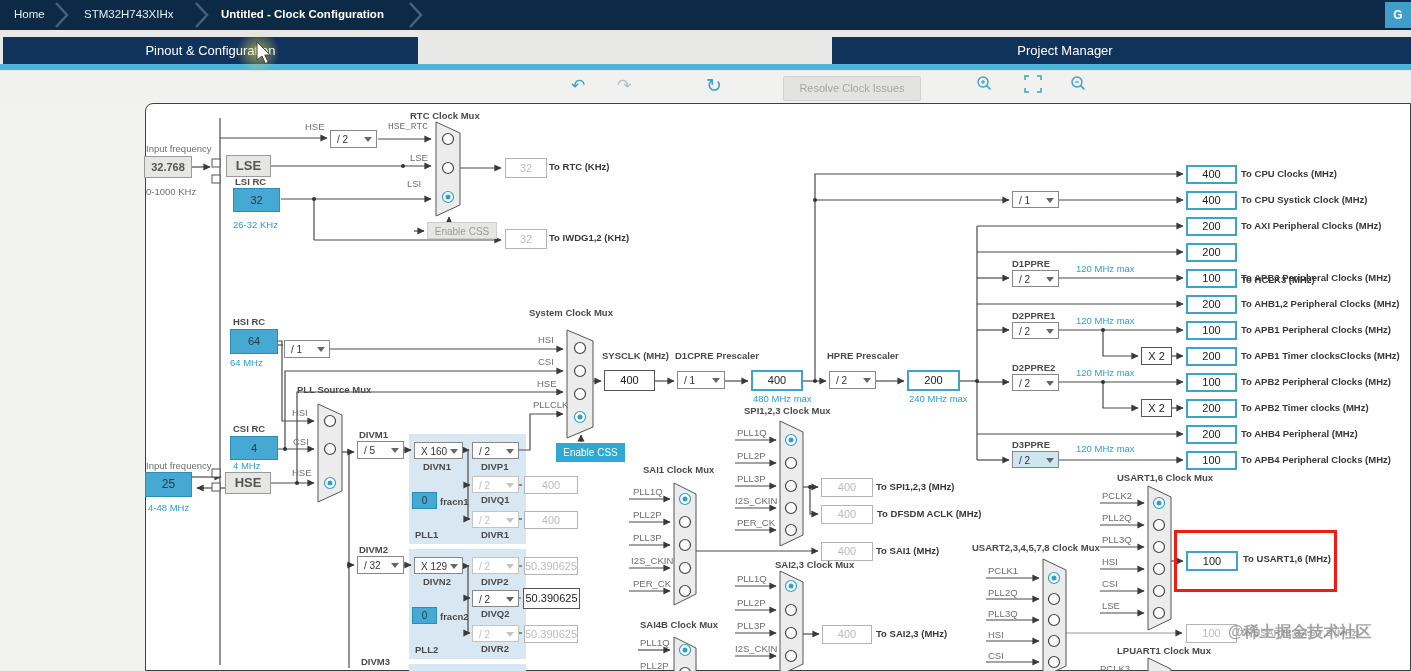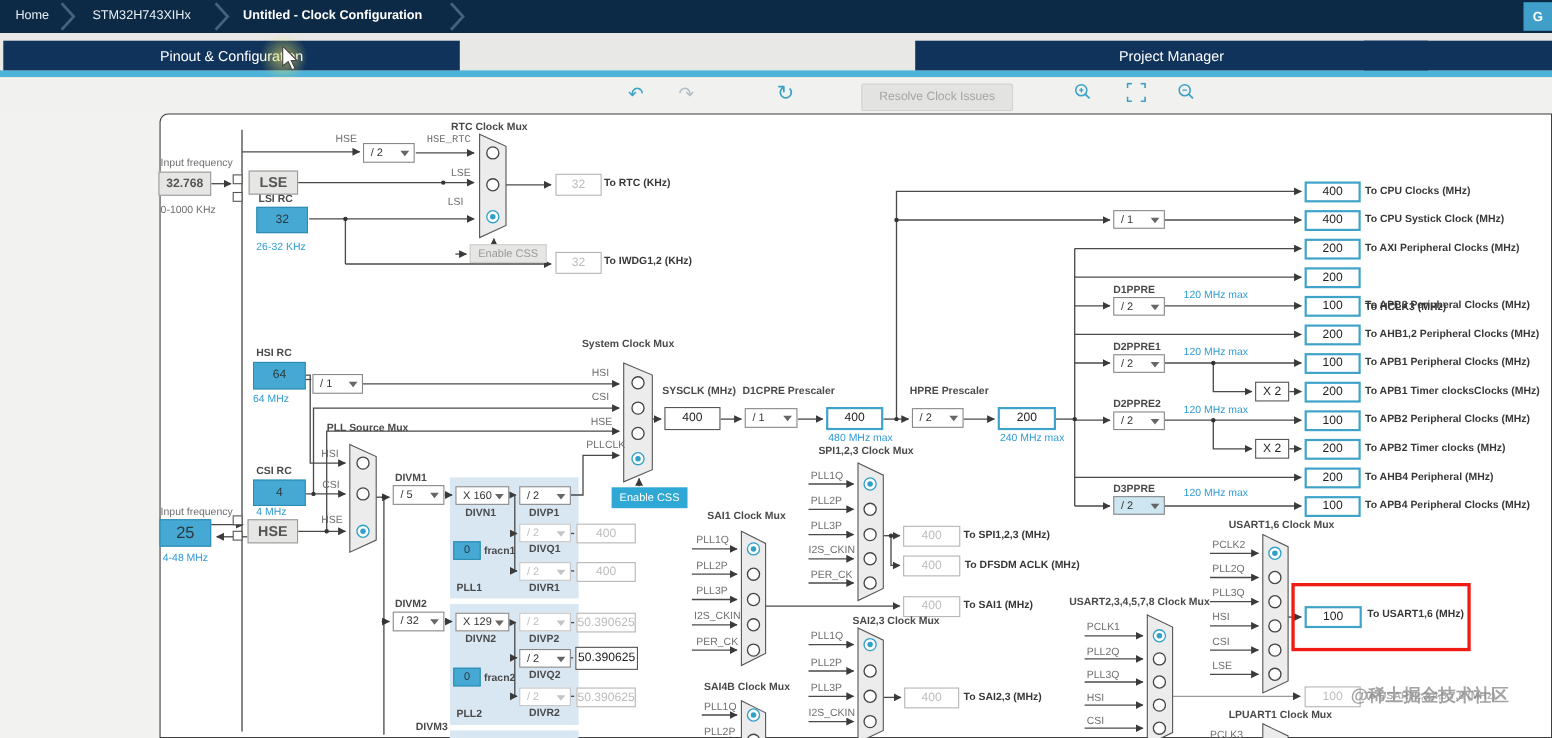--- a/index.html
+++ b/index.html
@@ -325,21 +325,21 @@
     <polygon points="1,0 1,18 6,14 9.4,21.5 12.2,20.2 8.8,13 14,13" fill="#fff" stroke="#444" stroke-width="1"></polygon>
   </svg>
 <div class="panel" style="left: 409px; top: 434px; width: 117px; height: 110px;"></div>
     <div class="panel" style="left: 409px; top: 549px; width: 117px; height: 110px;"></div>
     <div class="panel" style="left: 409px; top: 664px; width: 117px; height: 7px;"></div>
     <div class="src g" style="left: 144px; top: 156px; width: 48px; height: 22px; line-height: 20px; font-size: 11px;">32.768</div>
     <div class="src g" style="left: 226px; top: 155px; width: 45px; height: 22px; line-height: 20px; font-size: 13px;">LSE</div>
     <div class="src b" style="left: 233px; top: 188px; width: 47px; height: 24px; line-height: 22px; font-size: 11px;">32</div>
     <div class="src b" style="left: 230px; top: 329px; width: 48px; height: 25px; line-height: 23px; font-size: 11px;">64</div>
     <div class="src b" style="left: 230px; top: 436px; width: 48px; height: 24px; line-height: 22px; font-size: 11px;">4</div>
-    <div class="src b" style="left: 145px; top: 472px; width: 47px; height: 25px; line-height: 23px; font-size: 15px;">25</div>
+    <div class="src b" style="left: 145px; top: 472px; width: 47px; height: 25px; line-height: 23px; font-size: 12px;">25</div>
     <div class="src g" style="left: 225px; top: 472px; width: 46px; height: 22px; line-height: 20px; font-size: 13px;">HSE</div>
     <div class="src b" style="left: 412px; top: 492px; width: 25px; height: 17px; line-height: 15px; font-size: 10px;">0</div>
     <div class="src b" style="left: 412px; top: 607px; width: 25px; height: 17px; line-height: 15px; font-size: 10px;">0</div>
     <div class="box gray" style="left: 505px; top: 158px; width: 42px; height: 20px; line-height: 18px;">32</div>
     <div class="box gray" style="left: 505px; top: 229px; width: 42px; height: 20px; line-height: 18px;">32</div>
     <div class="box plain" style="left: 604px; top: 370px; width: 51px; height: 21px; line-height: 19px;">400</div>
     <div class="box teal" style="left: 751px; top: 370px; width: 52px; height: 21px; line-height: 17px;">400</div>
     <div class="box teal" style="left: 907px; top: 370px; width: 53px; height: 21px; line-height: 17px;">200</div>
     <div class="box gray" style="left: 524px; top: 476px; width: 54px; height: 18px; line-height: 16px;">400</div>
     <div class="box gray" style="left: 524px; top: 511px; width: 54px; height: 18px; line-height: 16px;">400</div>
@@ -460,21 +460,21 @@
     <div class="lbl s" style="left: 407px; top: 178px;">LSI</div>
     <div class="lbl s" style="left: 292px; top: 407px;">HSI</div>
     <div class="lbl s" style="left: 293px; top: 436px;">CSI</div>
     <div class="lbl s" style="left: 292px; top: 467px;">HSE</div>
     <div class="lbl s" style="left: 538px; top: 334px;">HSI</div>
     <div class="lbl s" style="left: 538px; top: 356px;">CSI</div>
     <div class="lbl s" style="left: 537px; top: 378px;">HSE</div>
     <div class="lbl s" style="left: 533px; top: 399px;">PLLCLK</div>
     <div class="lbl t" style="left: 359px; top: 429px;">DIVM1</div>
     <div class="lbl t" style="left: 359px; top: 544px;">DIVM2</div>
-    <div class="lbl t" style="left: 361px; top: 656px; margin-left: 17px;">DIVM3</div>
+    <div class="lbl t" style="left: 361px; top: 656px;">DIVM3</div>
     <div class="lbl t" style="left: 423px; top: 461px;">DIVN1</div>
     <div class="lbl t" style="left: 481px; top: 461px;">DIVP1</div>
     <div class="lbl t" style="left: 481px; top: 494px;">DIVQ1</div>
     <div class="lbl t" style="left: 481px; top: 529px;">DIVR1</div>
     <div class="lbl t" style="left: 440px; top: 496px;">fracn1</div>
     <div class="lbl t" style="left: 415px; top: 529px;">PLL1</div>
     <div class="lbl t" style="left: 423px; top: 576px;">DIVN2</div>
     <div class="lbl t" style="left: 481px; top: 576px;">DIVP2</div>
     <div class="lbl t" style="left: 481px; top: 608px;">DIVQ2</div>
     <div class="lbl t" style="left: 481px; top: 643px;">DIVR2</div>

